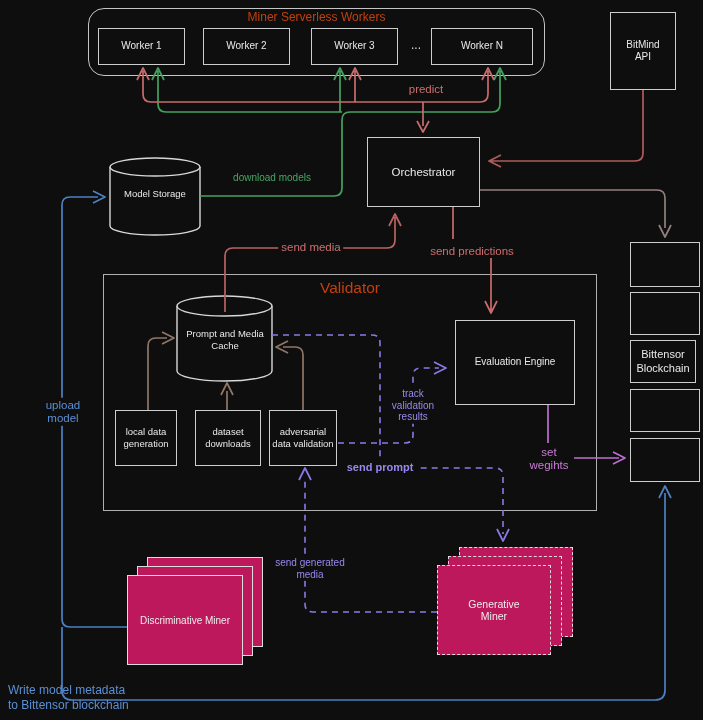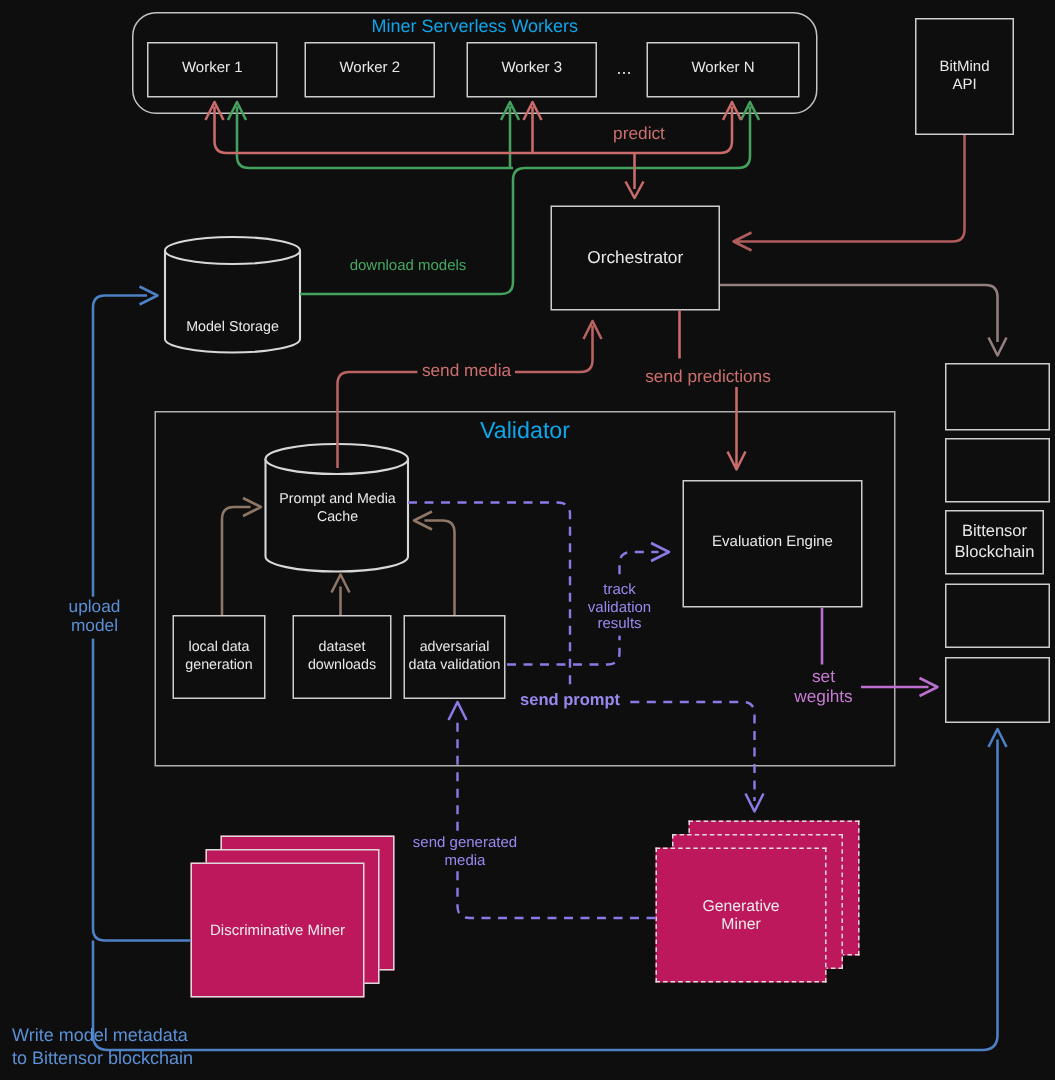--- a/index.html
+++ b/index.html
@@ -2,21 +2,21 @@
 <html><head>
 <meta charset="utf-8">
 <style>
   html,body{margin:0;padding:0;background:#0e0e0e;}
   #stage{position:relative;width:703px;height:720px;background:#0e0e0e;overflow:hidden;
          font-family:"Liberation Sans", sans-serif;}
   .box{position:absolute;border:1.3px solid #cdcdcd;background:#0e0e0e;color:#e9e9e9;
        display:flex;align-items:center;justify-content:center;text-align:center;
        line-height:1.25;z-index:1;box-sizing:border-box;}
   .container{position:absolute;border:1.3px solid #b9b9b9;background:transparent;z-index:0;box-sizing:border-box;}
-  .ctitle{position:absolute;color:#0ea5e9;text-align:center;z-index:2;}
+  .ctitle{position:absolute;color:#c2410c;text-align:center;z-index:2;}
   .stackbox{position:absolute;border:1.5px solid #dcdcdc;background:#be185d;z-index:1;
             display:flex;align-items:center;justify-content:center;text-align:center;
             color:#ececec;box-sizing:border-box;}
   .dashedbox{border-style:dashed;}
   svg.wires{position:absolute;left:0;top:0;z-index:5;pointer-events:none;}
   .elabel{position:absolute;z-index:6;transform:translate(-50%,-50%);background:#0e0e0e;
           padding:1px 3px;text-align:center;line-height:1.15;pointer-events:none;white-space:normal;}
   .nobg{background:transparent;}
   .c-pink{color:#cd6f6f;}
   .c-green{color:#46a862;}
@@ -140,21 +140,21 @@
     <path fill="none" stroke-width="1.7" stroke-linejoin="round" d="M497,529 L503,541 L509,529
              M299,480 L305,468 L311,480
              M434,362 L446,368 L434,374" stroke="#8d79e6"></path>
 
     <path fill="none" stroke-width="1.7" stroke-linejoin="round" d="M127,627 H70 Q62,627 62,619 V205 Q62,197 70,197 H98
              M93,191 L105,197 L93,203" stroke="#4d80c4"></path>
     <path fill="none" stroke-width="1.7" stroke-linejoin="round" d="M62,627 V690 Q62,700 72,700 H655 Q665,700 665,690 V493
              M659,498 L665,486 L671,498" stroke="#4d80c4"></path>
   </svg>
 
-  <div class="cyl-label" style="left:155px;top:194px;width:70px;font-size:9.5px;margin-top:25px;">Model Storage</div>
+  <div class="cyl-label" style="left:155px;top:194px;width:70px;font-size:9.5px;">Model Storage</div>
   <div class="cyl-label" style="left:225px;top:340px;width:84px;font-size:9.5px;">Prompt and Media Cache</div>
 
   <div class="elabel c-pink" style="left:426px;top:90px;font-size:11.5px;">predict</div>
   <div class="elabel c-green nobg" style="left:272px;top:178px;font-size:10px;white-space:nowrap;">download models</div>
   <div class="elabel c-pink" style="left:311px;top:248px;font-size:11.5px;white-space:nowrap;">send media</div>
   <div class="elabel c-pink nobg" style="left:472px;top:252px;font-size:11.5px;white-space:nowrap;">send predictions</div>
   <div class="elabel c-purple" style="left:413px;top:405px;width:52px;font-size:10px;">track validation results</div>
   <div class="elabel c-purple" style="left:380px;top:467px;font-size:11px;white-space:nowrap;font-weight:bold;">send prompt</div>
   <div class="elabel c-magenta" style="left:549px;top:459px;width:44px;font-size:11.5px;">set wegihts</div>
   <div class="elabel c-purple" style="left:310px;top:568px;width:80px;font-size:10px;">send generated media</div>

